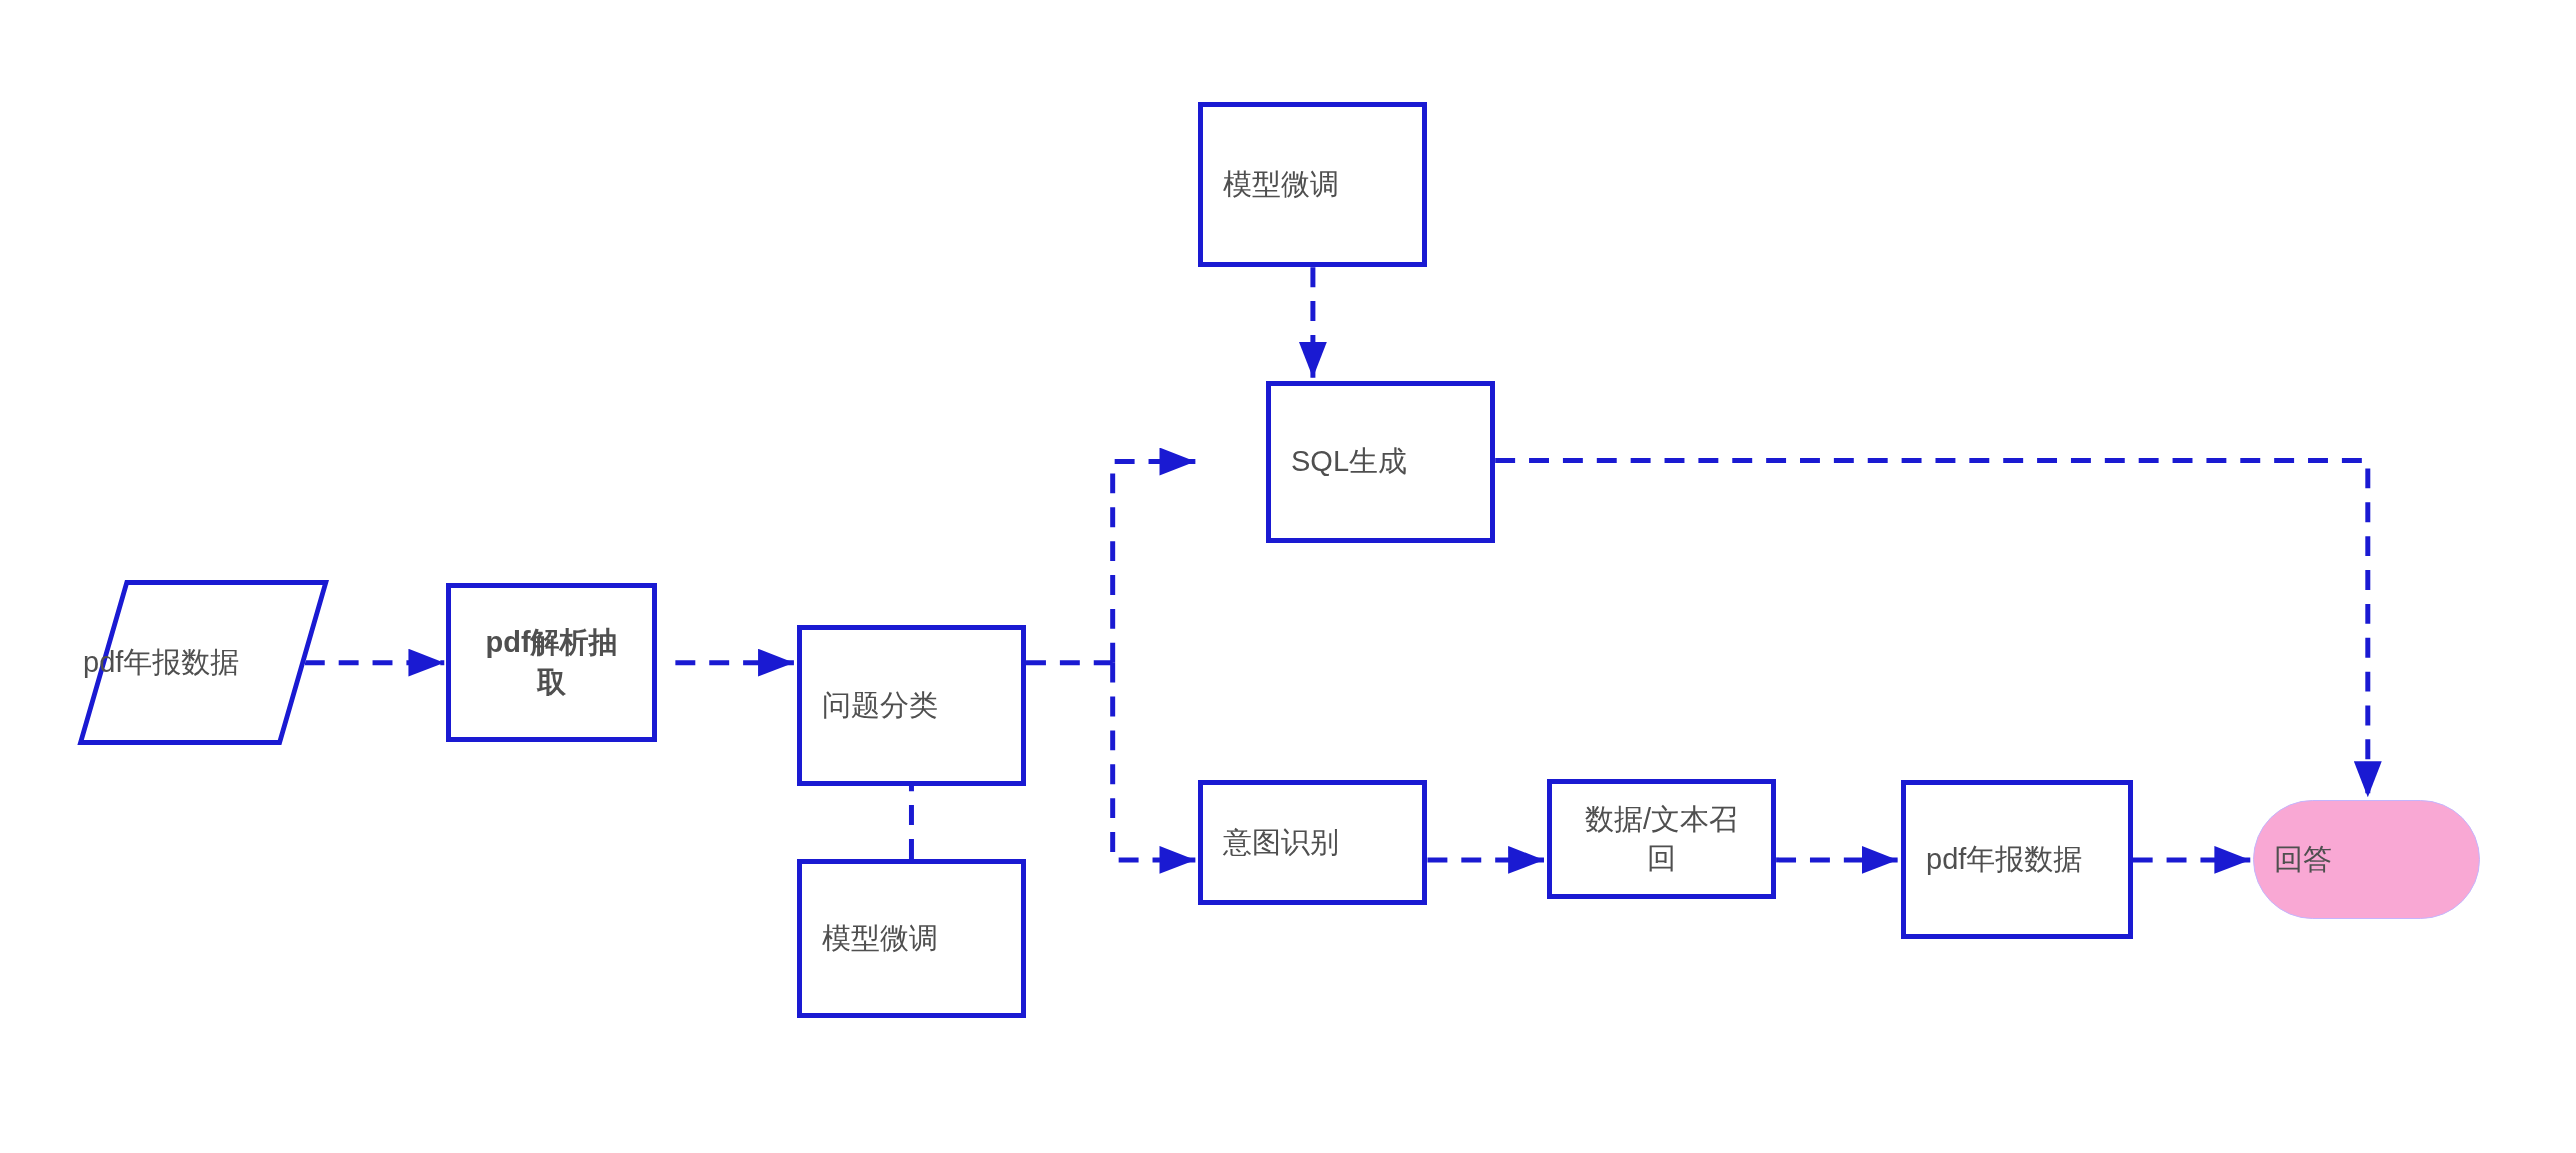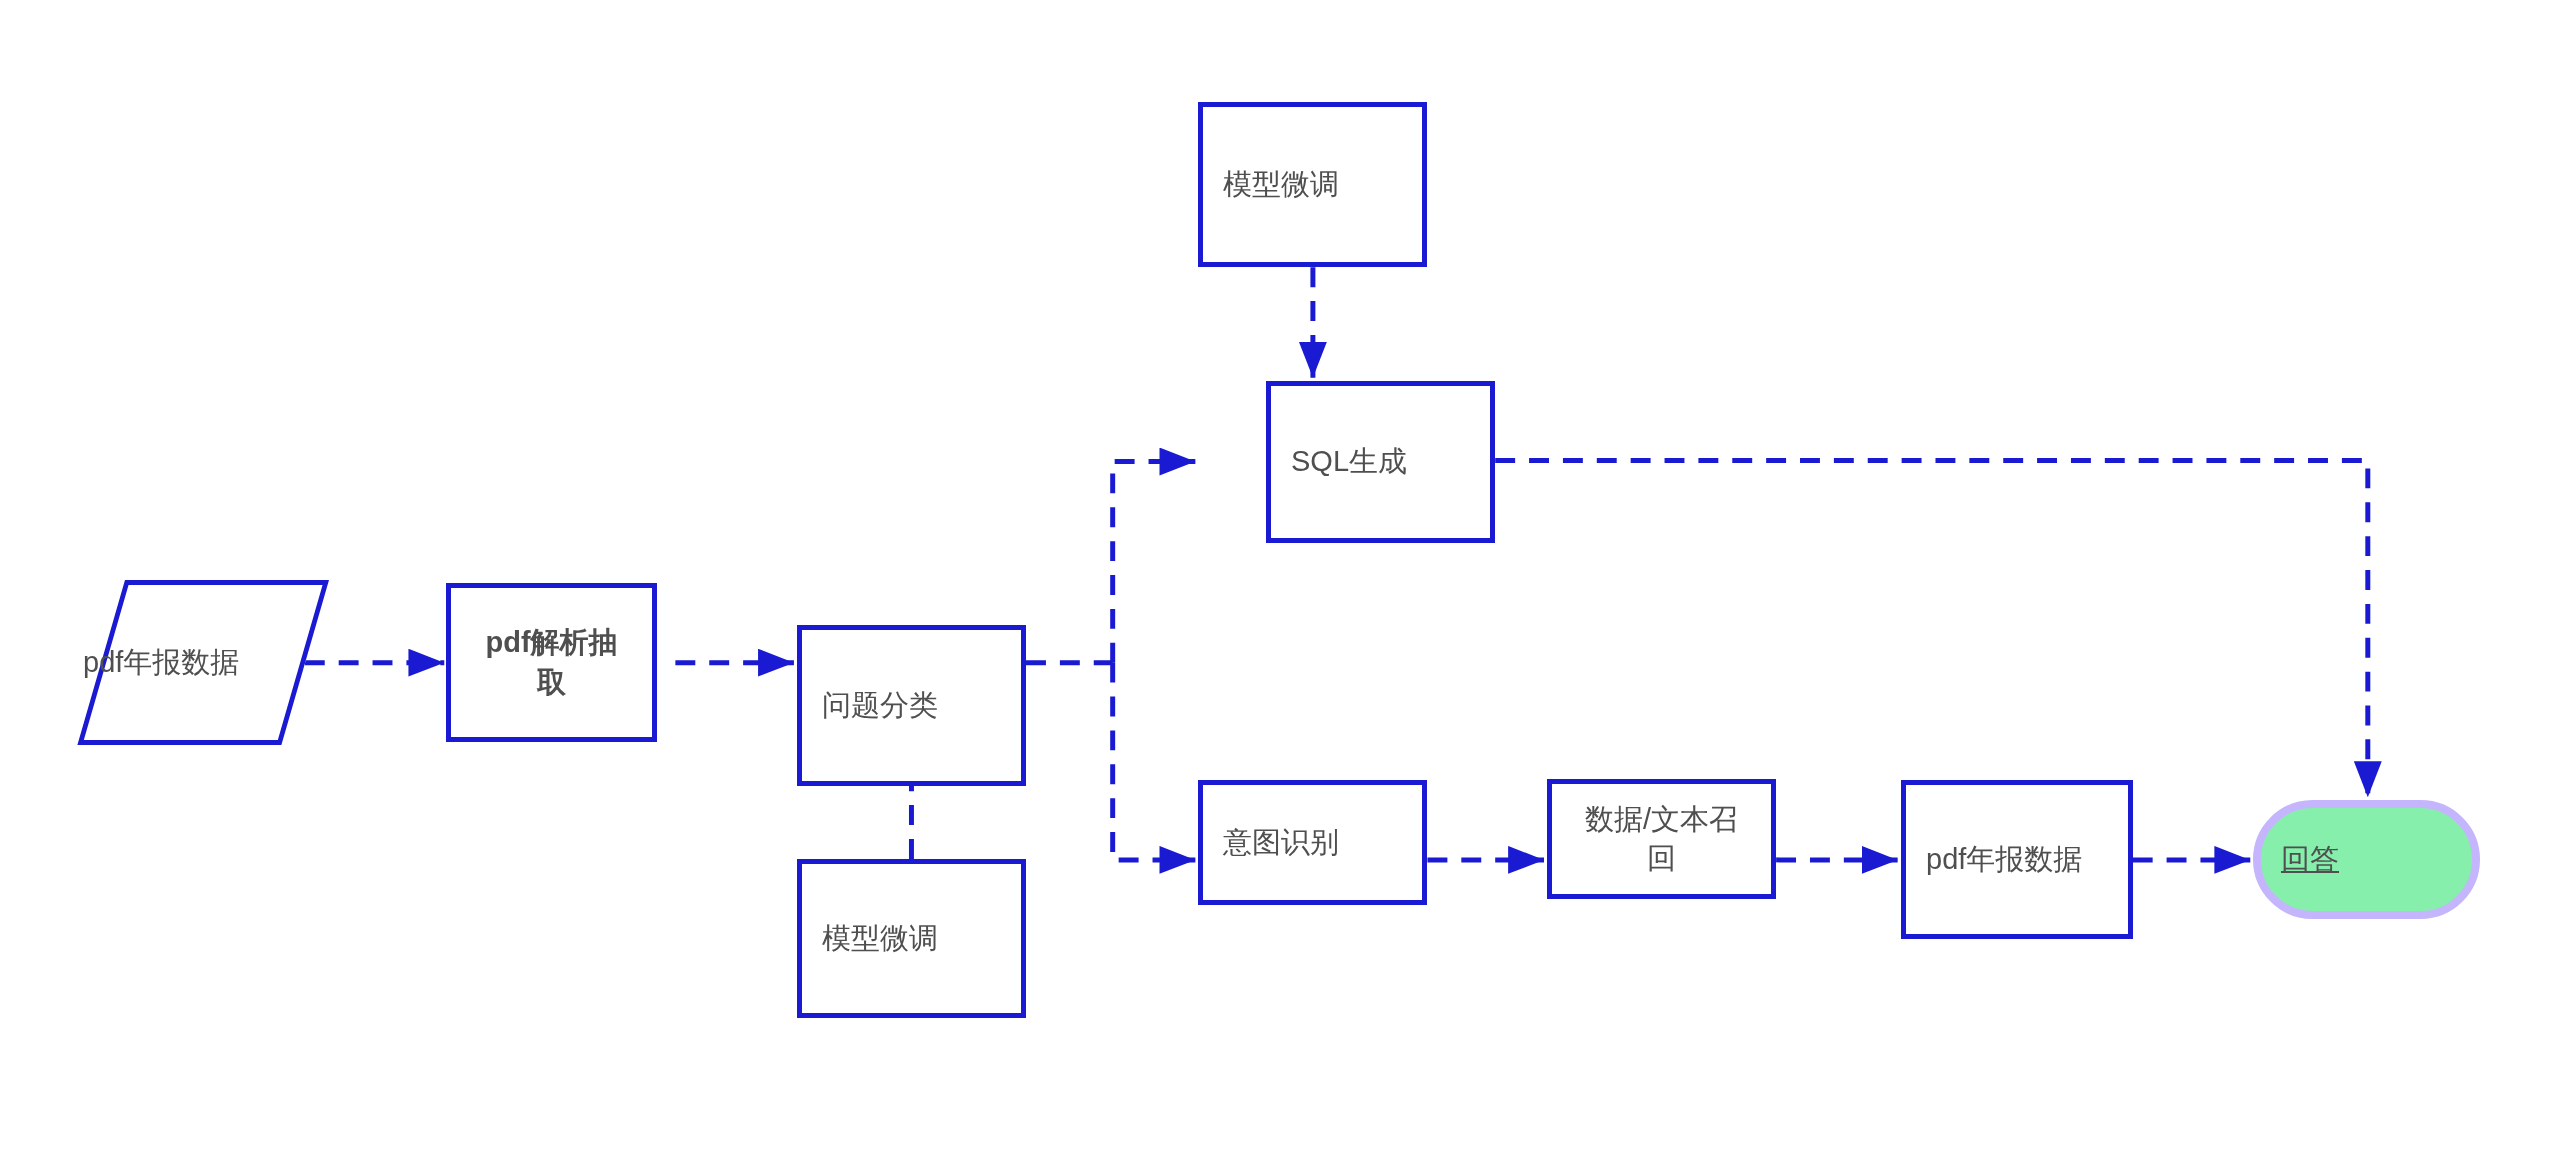--- a/index.html
+++ b/index.html
@@ -31,24 +31,23 @@
     color: #4f4f4f;
     font-size: 29px;
     line-height: 1.35;
     text-align: center;
   }
   .process {
     border: 5px solid #1a1ad2;
     background: #ffffff;
   }
   .terminator {
-    border: 8px solid #c4b5fd;
-    background: #86efac;
+    border: 1px solid #c4b5fd;
+    background: #f9a8d4;
     border-radius: 60px;
-    text-decoration: underline;
   }
   .para-wrap {
     background: transparent;
   }
   .para-shape {
     position: absolute;
     left: 48px;
     top: 0;
     width: 204px;
     height: 165px;

